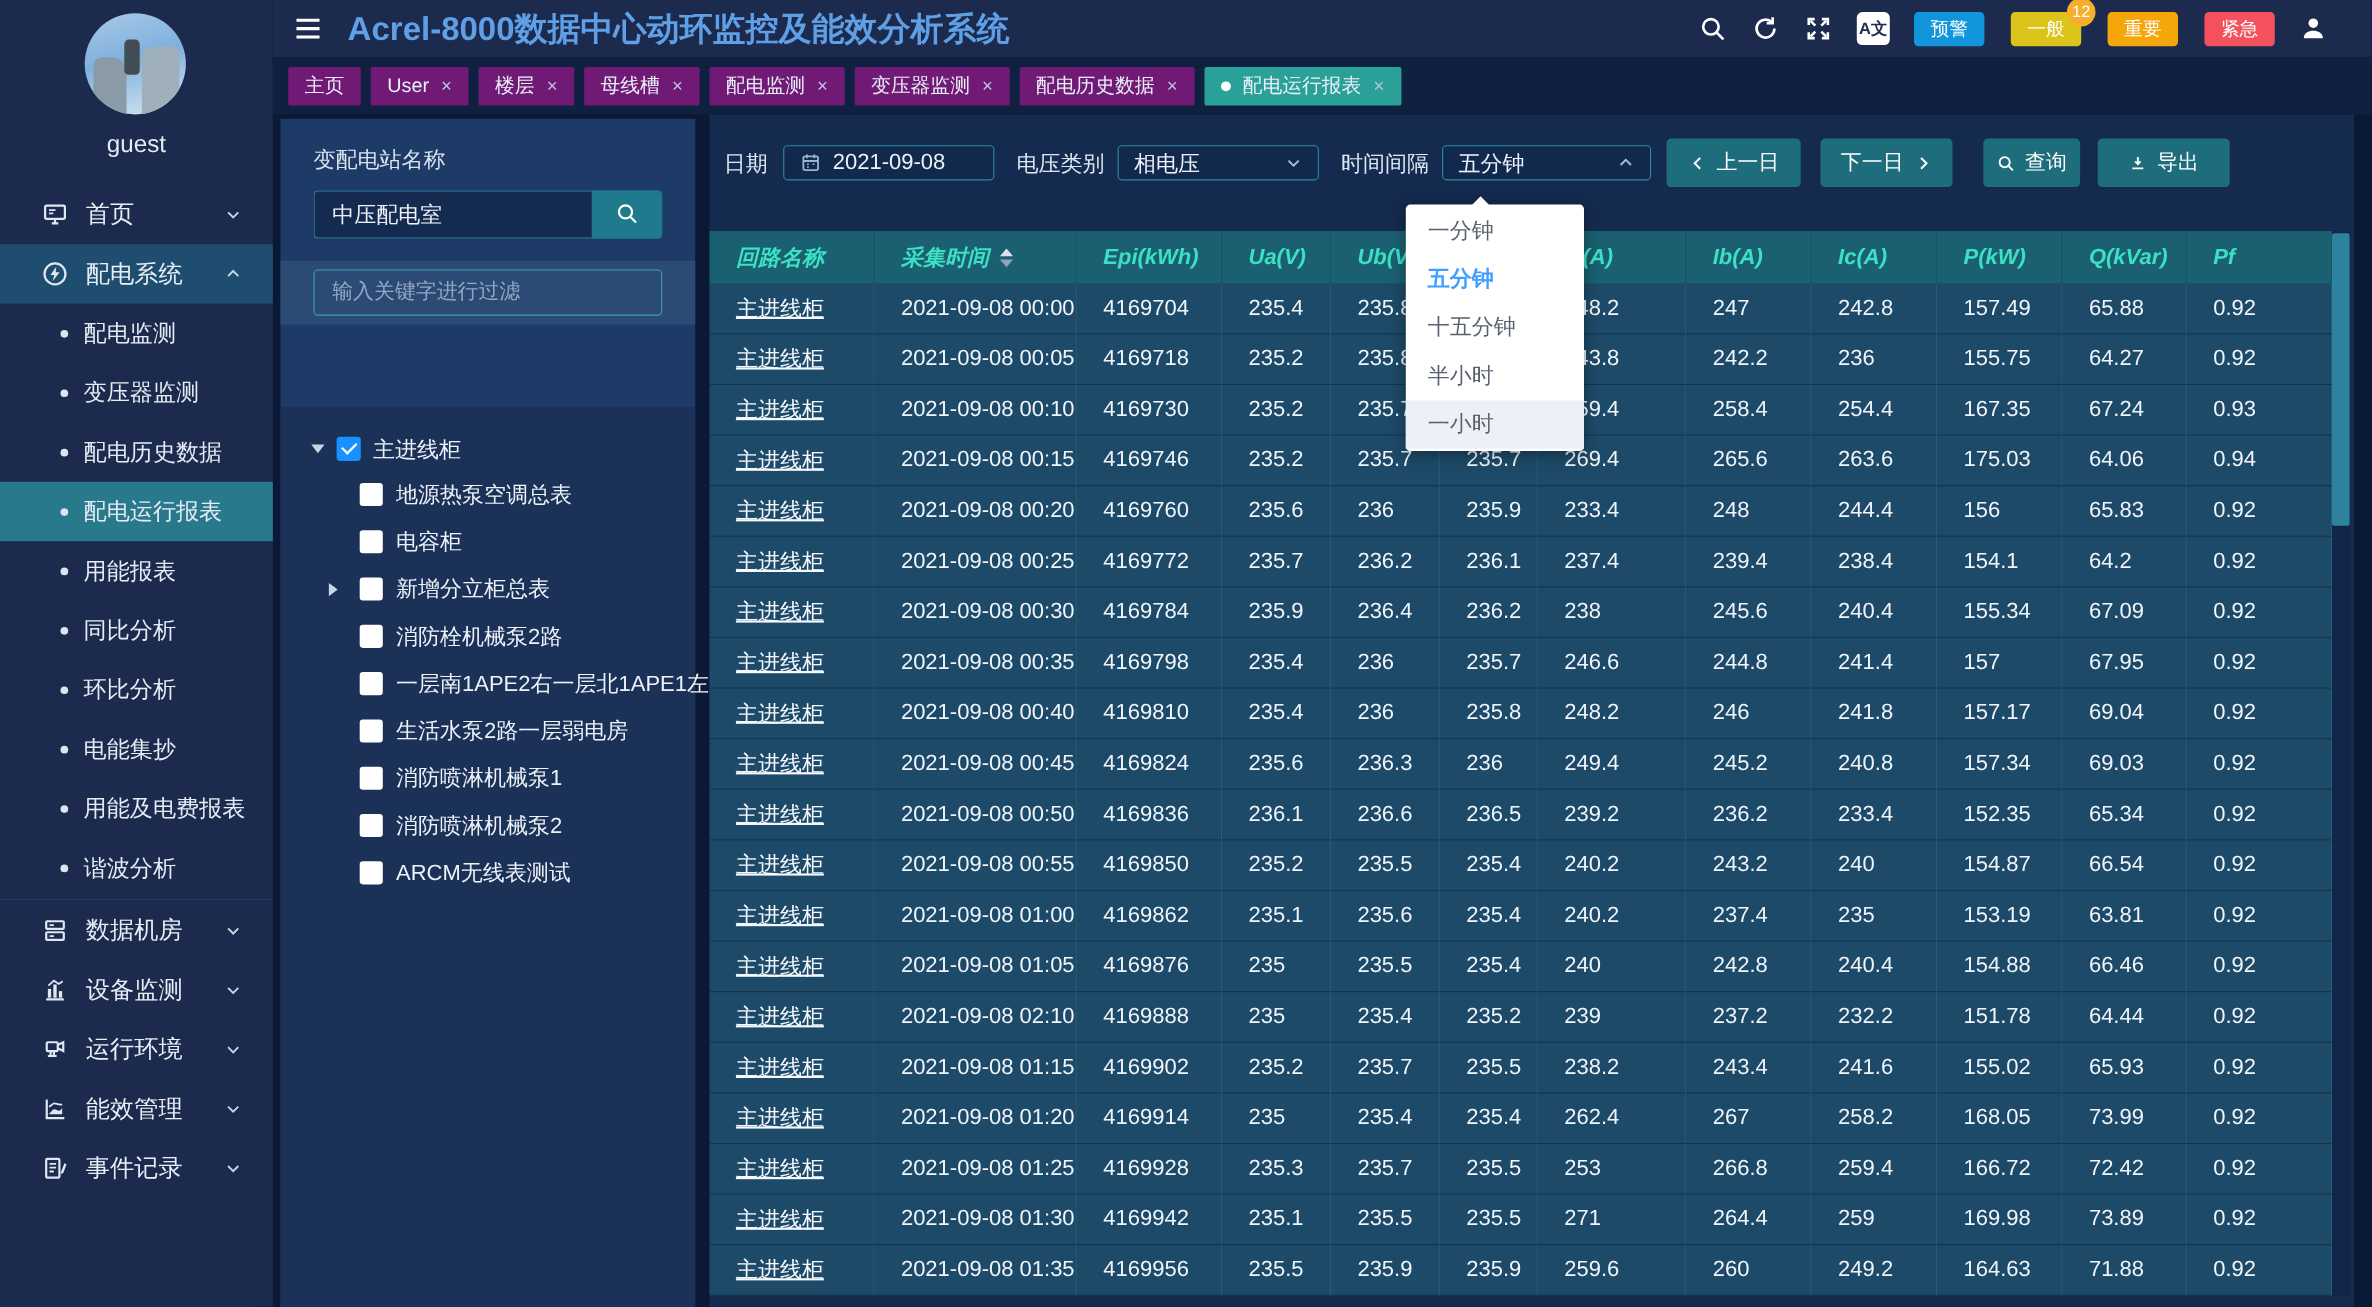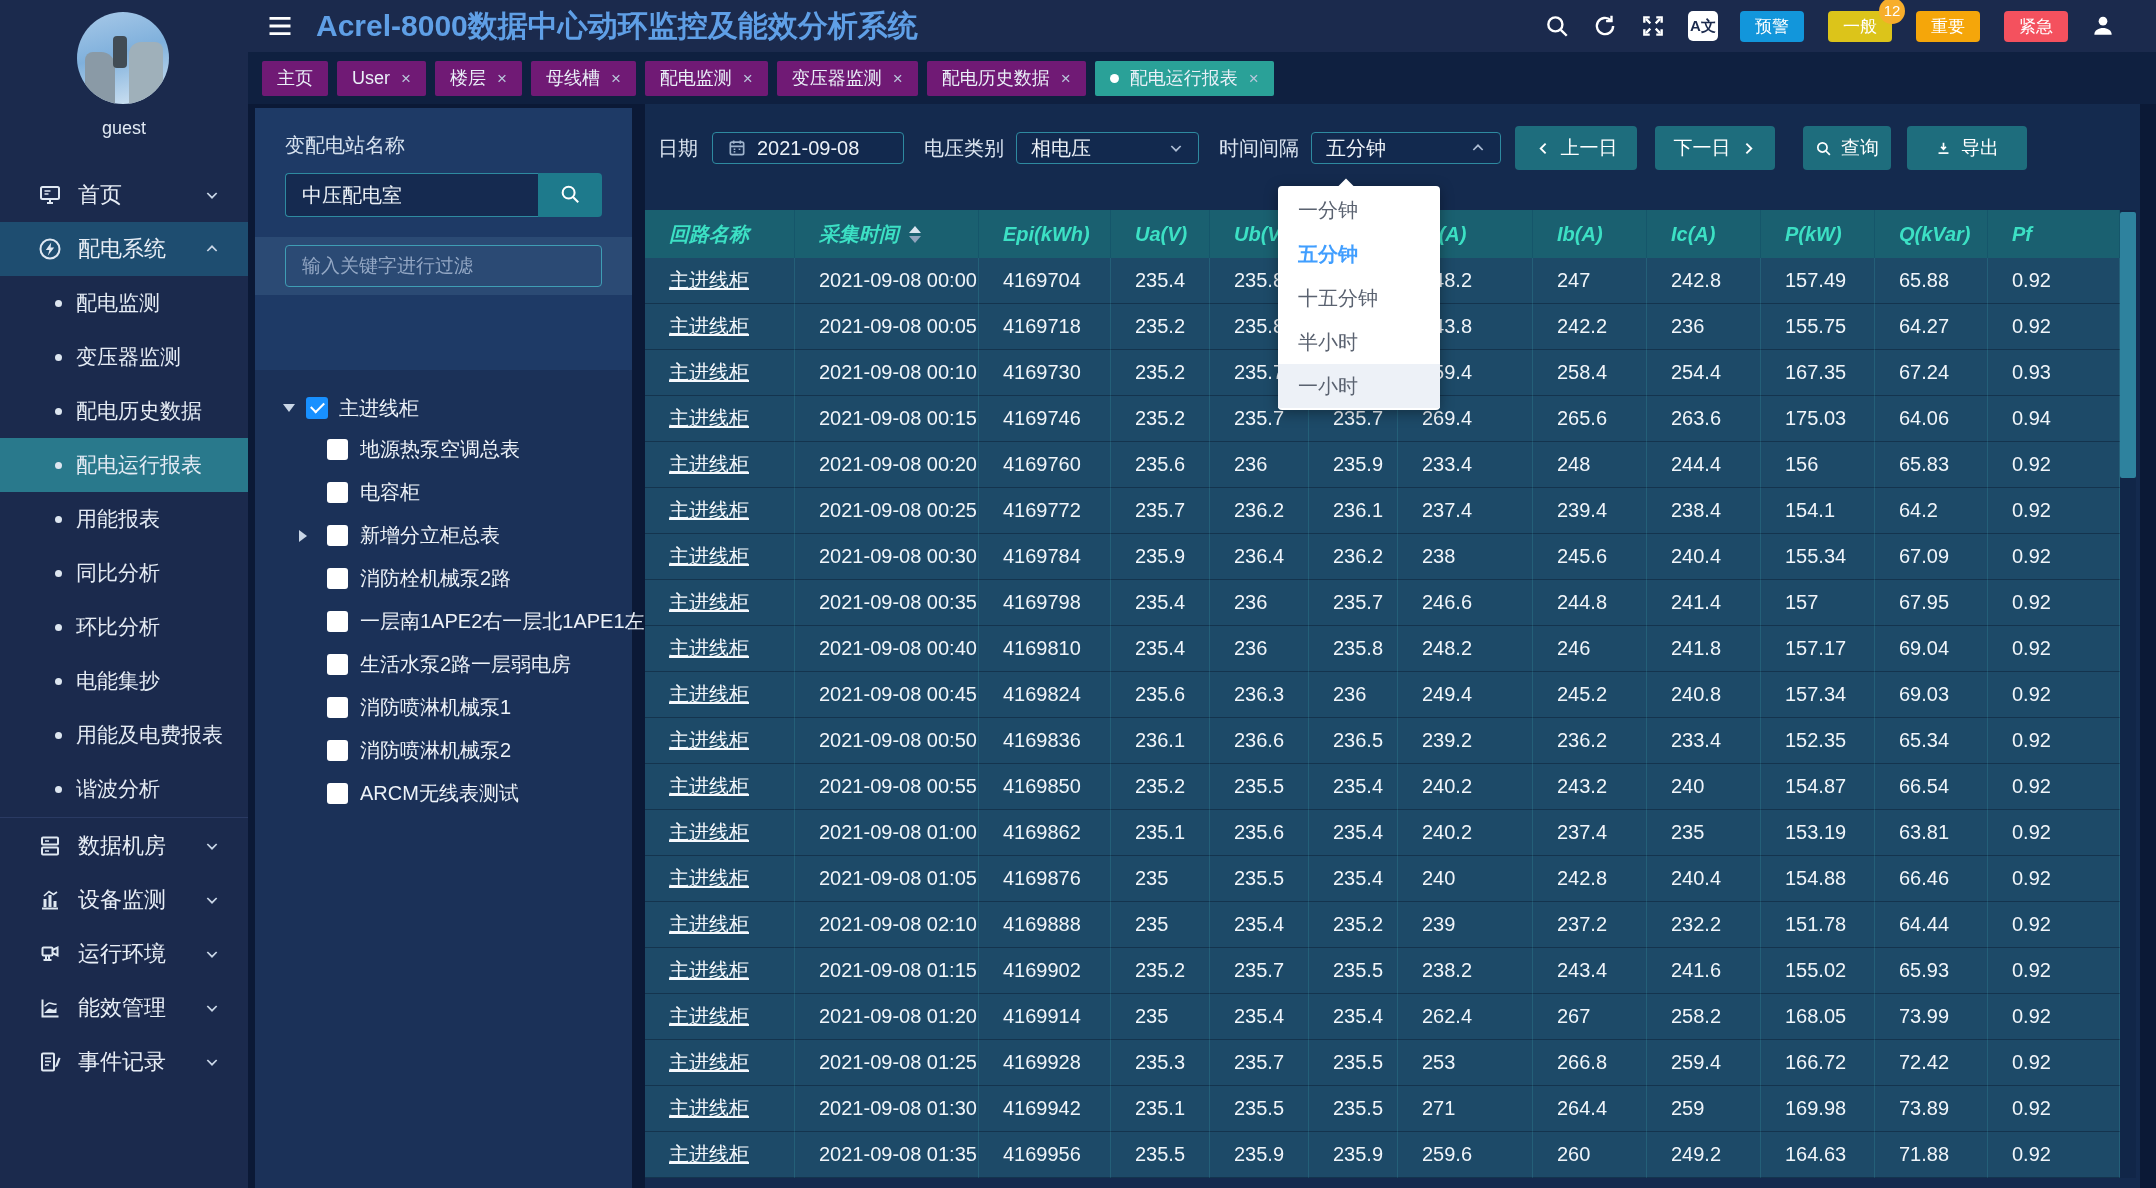--- a/index.html
+++ b/index.html
@@ -6,21 +6,21 @@
     font-family:"Liberation Sans","DejaVu Sans",sans-serif;background:#0B1936;}
   *{box-sizing:border-box;}
 
   
   .sidebar{position:absolute;left:0;top:0;width:248px;height:1188px;background:#1B2A4D;z-index:5;}
   .avatar{position:absolute;left:77px;top:12px;width:92px;height:92px;border-radius:50%;overflow:hidden;
     background:linear-gradient(165deg,#a8c9e8 0%,#7fb0dc 45%,#d7e7f4 100%);}
   .avatar::before{content:'';position:absolute;left:8px;top:40px;width:30px;height:60px;background:#8a9aa6;border-radius:8px 14px 4px 4px;}
   .avatar::after{content:'';position:absolute;right:6px;top:30px;width:34px;height:70px;background:#9fb0ba;border-radius:12px 8px 4px 4px;}
   .av-fig{position:absolute;left:36px;top:24px;width:14px;height:32px;background:#414c55;border-radius:4px;z-index:2;}
-  .guest{position:absolute;left:0;top:118px;width:100%;text-align:center;color:#E2EAF4;font-size:18px;}
+  .guest{position:absolute;left:0;top:118px;width:100%;text-align:center;color:#E2EAF4;font-size:22px;}
   .nav{position:absolute;left:0;top:168px;width:100%;}
   .mi{height:54px;display:flex;align-items:center;padding-left:38px;color:#E8EEF6;font-size:22px;cursor:pointer;position:relative;}
   .mi .ic{width:24px;height:24px;margin-right:16px;color:#DFE8F2;flex:none;}
   .mi .ic svg{width:24px;height:24px;display:block;}
   .mi .chev{position:absolute;right:28px;width:16px;height:16px;color:#C9D6E6;}
   .mi .chev svg{width:16px;height:16px;display:block;}
   .mi.parent-open{background:#1E4D70;}
   .smi{height:54px;display:flex;align-items:center;padding-left:55px;color:#E4EBF4;font-size:21px;cursor:pointer;}
   .smi .dot{width:7px;height:7px;border-radius:50%;background:#DDE6F0;margin-right:14px;flex:none;}
   .smi.active{background:#29798C;}

